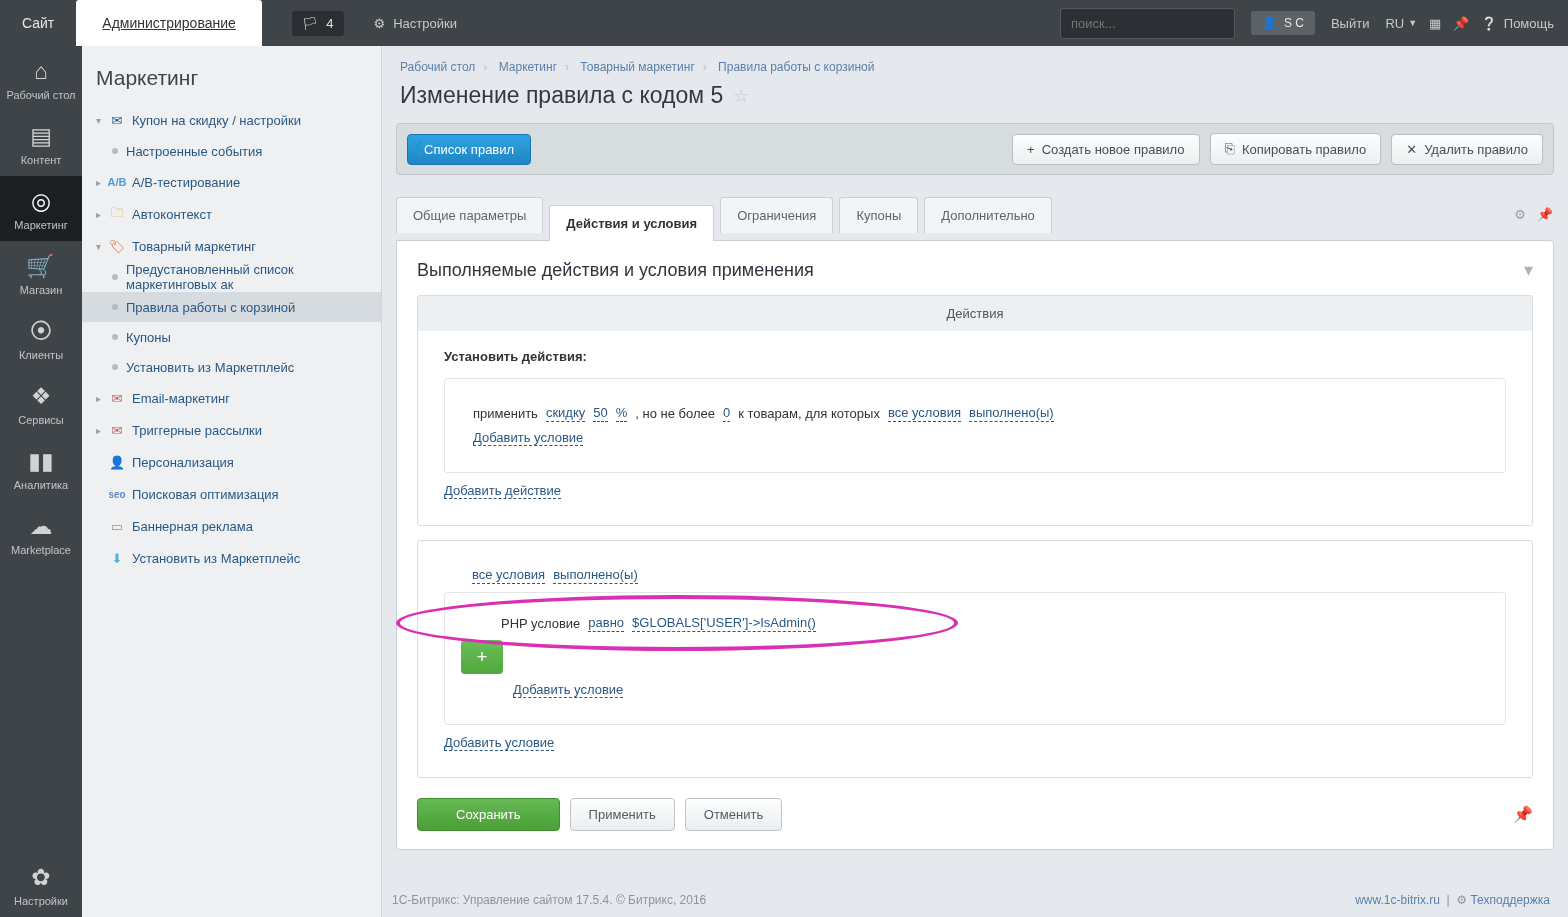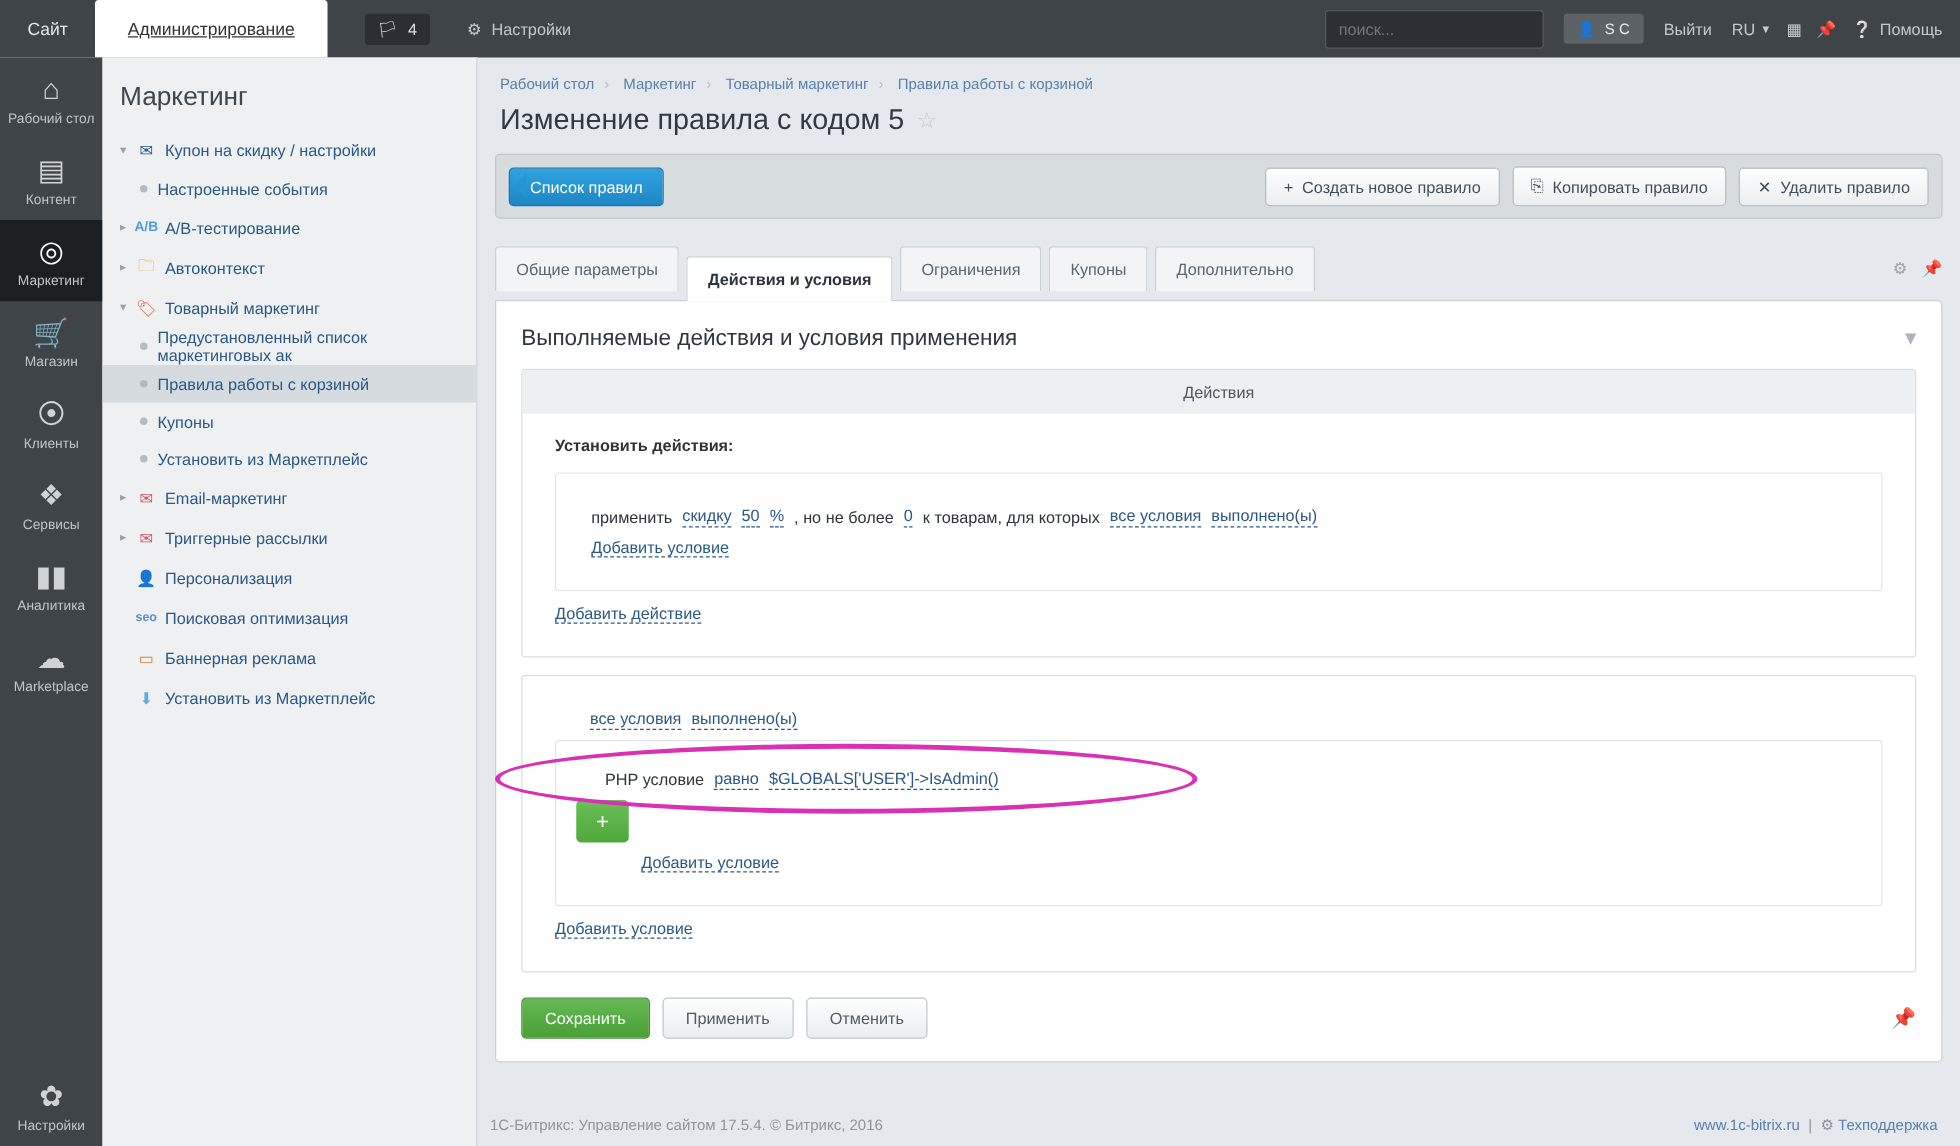--- a/index.html
+++ b/index.html
@@ -70,21 +70,21 @@
 .t { display:flex; flex-wrap:wrap; gap:8px; align-items:center; margin:8px 0; color:#2e343b; }
 a.dot { color:#2a5885; text-decoration:none; border-bottom:1px dashed #2a5885; padding-bottom:1px; cursor:pointer; }
 a.add { color:#2a5885; text-decoration:none; border-bottom:1px dashed #2a5885; cursor:pointer; }
 
 .green-plus { width:42px; height:34px; background:linear-gradient(#6bbf58,#4ea83b); border-radius:4px; display:inline-flex; align-items:center; justify-content:center; color:#fff; font-size:18px; margin-right:10px; }
 
 
 .ellipse { position:absolute; border:4px solid #d930b4; border-radius:50%; pointer-events:none; }
 
 .footer { margin-top:20px; display:flex; gap:10px; align-items:center; }
-.btn-green { background:linear-gradient(#66b953,#4a9f37); color:#fff; border:1px solid #3f8e2e; padding:8px 18px; border-radius:4px; cursor:pointer; font-size:13px; }
+.btn-green { background:linear-gradient(#66b953,#4a9f37); color:#fff; border:1px solid #3f8e2e; padding:8px 38px; border-radius:4px; cursor:pointer; font-size:13px; }
 .btn-plain { background:linear-gradient(#fdfefe,#ebeeef); border:1px solid #bfc5ca; padding:8px 18px; border-radius:4px; cursor:pointer; color:#545b62; font-size:13px; }
 .footer .pin { margin-left:auto; color:#a5abaf; cursor:pointer; font-size:16px; }
 
 .copyright { position:absolute; bottom:10px; left:392px; right:18px; color:#8d949a; font-size:12px; display:flex; }
 .copyright .r { margin-left:auto; }
 .copyright a { color:#5a7fab; text-decoration:none; }
 </style>
 </head>
 <body>
 
@@ -277,21 +277,21 @@
     </div>
 
     <div class="block" style="position:relative;">
       <div class="bd">
         <div class="t" style="margin-left:28px;">
           <a class="dot">все условия</a>
           <a class="dot">выполнено(ы)</a>
         </div>
 
         <div class="inner" style="padding:14px 28px 18px 16px;">
-          <div class="t" style="margin-left:23px;">
+          <div class="t" style="margin-left:40px;">
             <span style="font-weight:normal;">PHP условие</span>
             <a class="dot">равно</a>
             <a class="dot">$GLOBALS['USER']-&gt;IsAdmin()</a>
           </div>
           <div style="display:flex;align-items:center;margin-top:8px;">
             <span class="green-plus">+</span>
           </div>
           <div class="t" style="margin-left:52px;">
               <a class="add">Добавить условие</a>
             </div>

